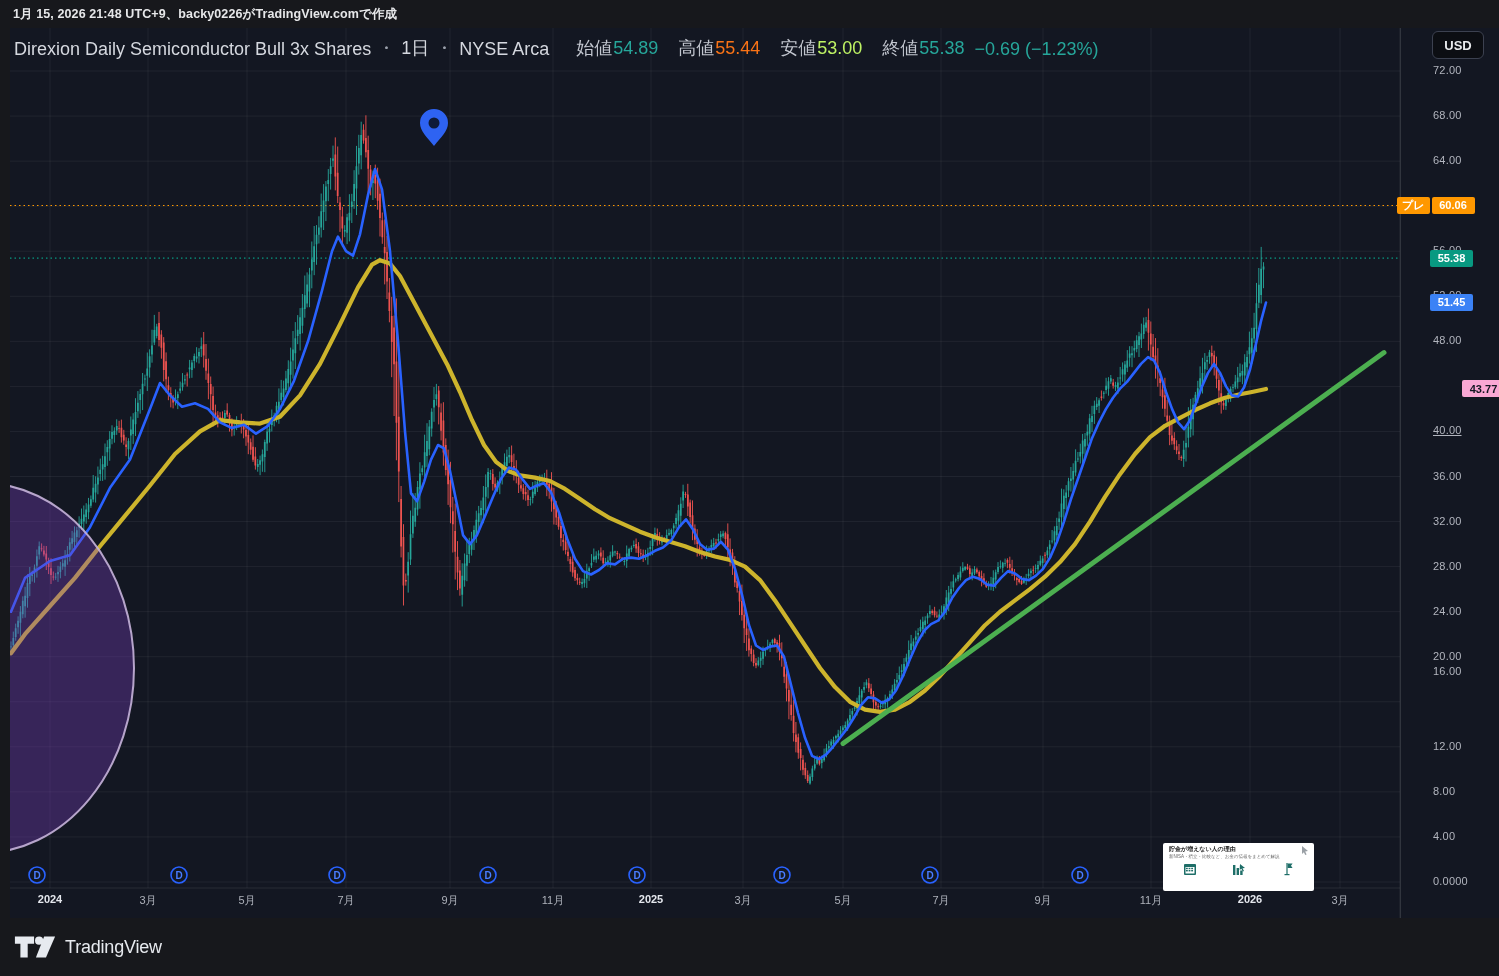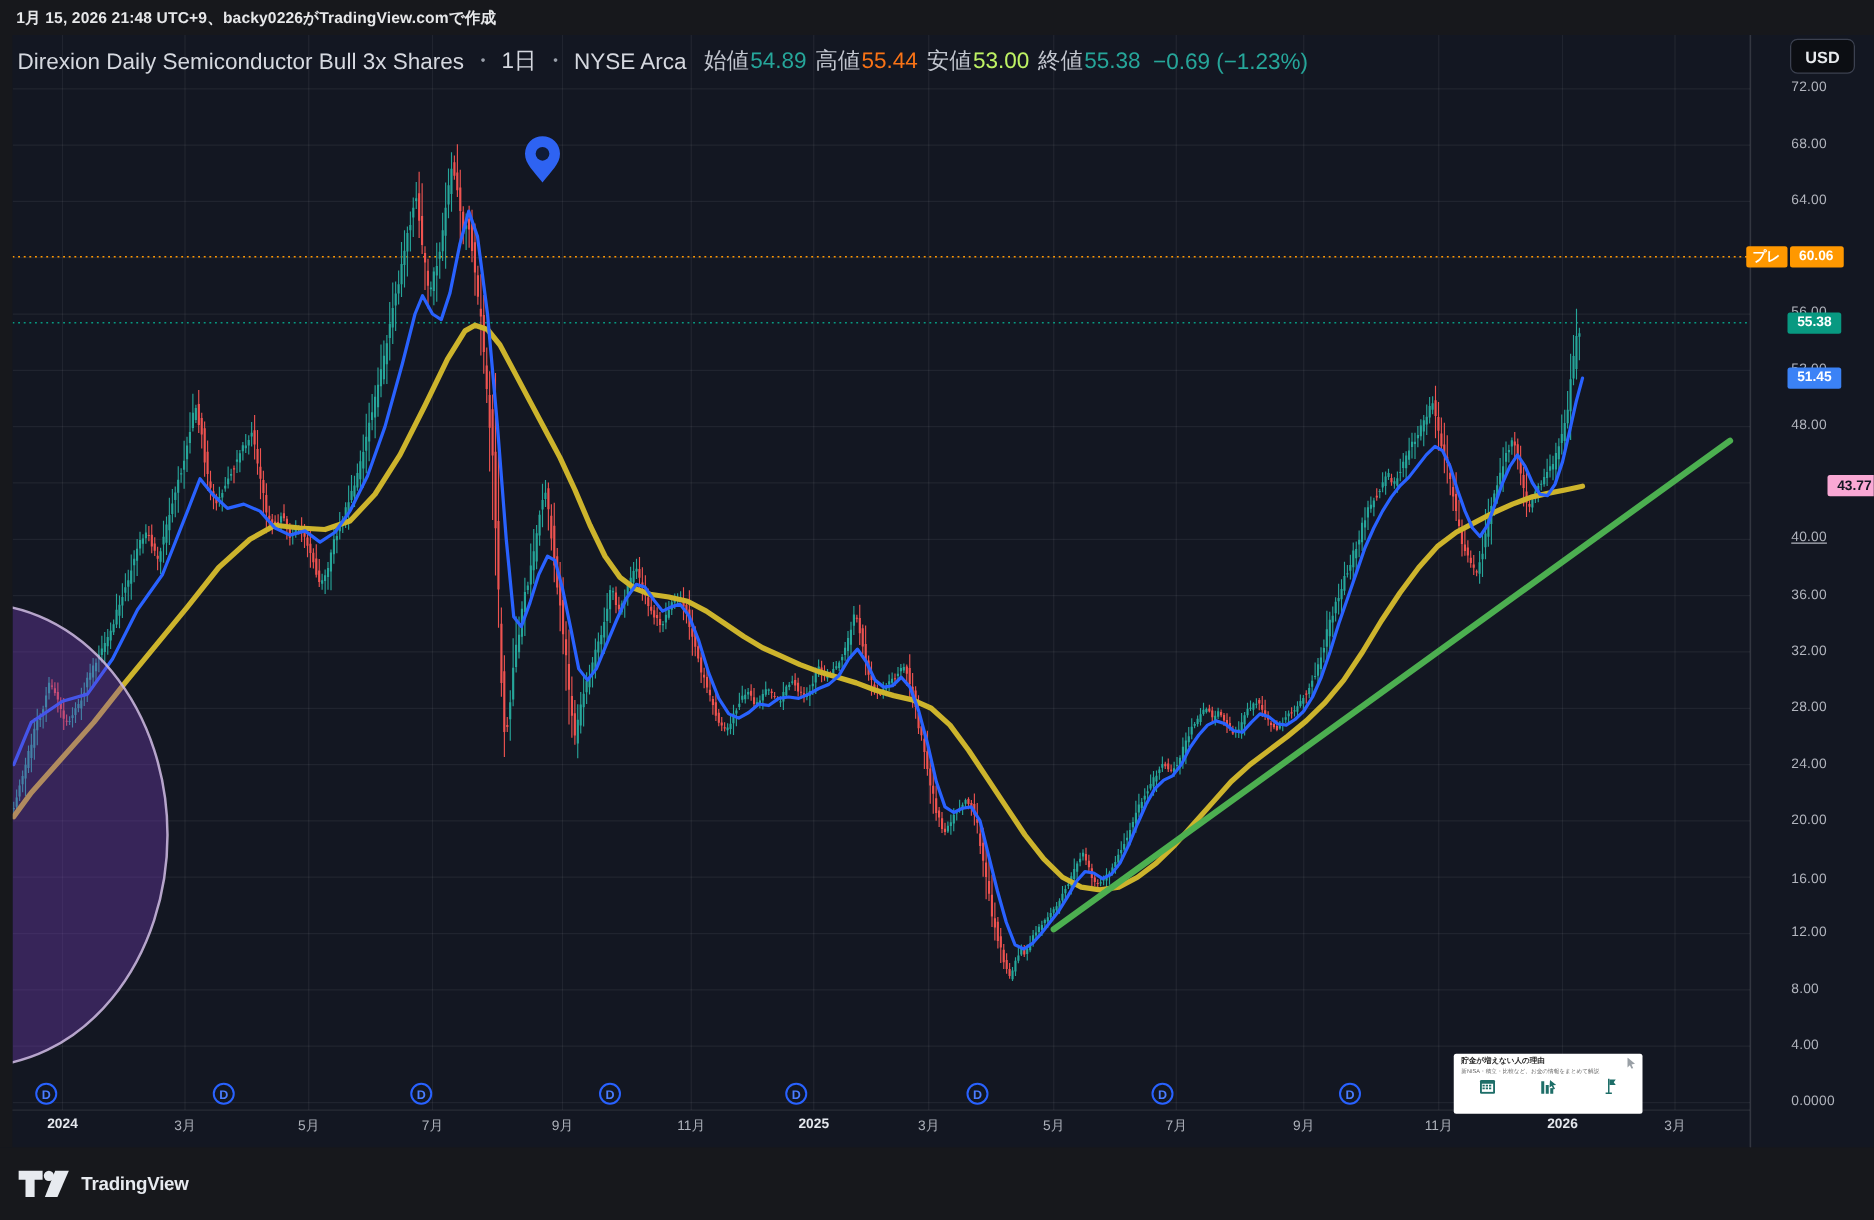--- a/index.html
+++ b/index.html
@@ -8,42 +8,42 @@
   
   #top-bar{position:absolute;left:0;top:0;width:1499px;height:28px;background:#17181c;display:flex;align-items:center;}
   #top-bar span{margin-left:13px;font-size:12.5px;font-weight:bold;color:#e6e7e9;letter-spacing:.1px;text-align:center;}
   
   #chart-region{position:absolute;left:0;top:28px;width:1499px;height:890px;background:#131722;}
   #left-strip{position:absolute;left:0;top:0;width:10px;height:890px;background:#17181c;}
   #chart-svg{position:absolute;left:0;top:0;}
   
   #symbol-header{position:absolute;left:14px;top:8px;display:flex;align-items:flex-end;gap:7px;font-size:18px;color:#d5d8df;white-space:nowrap;z-index:5;}
   #symbol-header .dot{color:#9aa0ab;margin:0 -1px;}
-  #symbol-header .ohlc-label{color:#c2c6cf;margin-left:7px;}
+  #symbol-header .ohlc-label{color:#c2c6cf;margin-left:20px;}
   #symbol-header .ohlc-value{margin-left:1px;}
   #symbol-header .chg{margin-left:3px;}
   
   #price-axis{position:absolute;left:1400px;top:0;width:99px;height:890px;border-left:1px solid rgba(255,255,255,.09);z-index:4;}
   .pa-label{position:absolute;left:32px;font-size:11px;color:#b2b5be;letter-spacing:.2px;}
   .pa-badge{position:absolute;display:flex;gap:2px;z-index:6;}
   .pa-chip{height:17px;display:flex;align-items:center;justify-content:center;border-radius:2px;font-size:11px;font-weight:bold;padding:0 5px;}
   #usd-button{position:absolute;left:1432px;top:3px;width:50px;height:26px;background:#0c0e13;border:1px solid #3c4150;border-radius:6px;color:#e8eaed;font-size:13px;font-weight:bold;display:flex;align-items:center;justify-content:center;z-index:7;}
   
   .ta-label{position:absolute;top:865px;transform:translateX(-50%);font-size:11px;color:#aeb2bb;z-index:4;}
   .ta-label.bold{color:#e4e7ed;font-weight:bold;}
   
   #ad-popup{position:absolute;left:1163px;top:815px;width:151px;height:48px;background:#ffffff;border-radius:2px;z-index:8;overflow:hidden;}
   #ad-popup .ttl{margin:3px 6px 0 6px;font-size:6px;font-weight:bold;color:#222;line-height:7px;white-space:nowrap;}
   #ad-popup .sub{margin:1px 6px 0 6px;font-size:4.5px;color:#666;line-height:5px;white-space:nowrap;}
   #ad-popup .icons{display:flex;justify-content:space-between;padding:3px 20px 0 20px;}
   #ad-popup .cursor{position:absolute;right:5px;top:3px;}
   
   #footer{position:absolute;left:0;top:918px;width:1499px;height:58px;background:#17181c;display:flex;align-items:center;}
   #footer-logo{margin-left:14px;display:flex;align-items:center;gap:9px;}
-  #footer-brand{font-size:15px;font-weight:bold;color:#e7eaef;letter-spacing:-.2px;}
+  #footer-brand{font-size:18px;font-weight:normal;color:#e7eaef;letter-spacing:-.2px;}
 </style>
 </head>
 <body>
 
 <div id="app">
 
   <div id="top-bar">
     <span>1月 15, 2026 21:48 UTC+9、backy0226がTradingView.comで作成</span>
   </div>
 
@@ -153,21 +153,21 @@
         <div class="pa-label" style="top: 126.111px;">64.00</div>
         <div class="pa-label" style="top: 216.222px;">56.00</div>
         <div class="pa-label" style="top: 261.278px;">52.00</div>
         <div class="pa-label" style="top: 306.333px;">48.00</div>
         <div class="pa-label" style="top: 396.444px; text-decoration: underline;">40.00</div>
         <div class="pa-label" style="top: 441.5px;">36.00</div>
         <div class="pa-label" style="top: 486.556px;">32.00</div>
         <div class="pa-label" style="top: 531.611px;">28.00</div>
         <div class="pa-label" style="top: 576.667px;">24.00</div>
         <div class="pa-label" style="top: 621.722px;">20.00</div>
-        <div class="pa-label" style="top: 669px; text-align: right;">16.00</div>
+        <div class="pa-label" style="top: 637px; text-align: right;">16.00</div>
         <div class="pa-label" style="top: 711.833px;">12.00</div>
         <div class="pa-label" style="top: 756.889px;">8.00</div>
         <div class="pa-label" style="top: 801.944px;">4.00</div>
         <div class="pa-label" style="top: 847px;">0.0000</div>
         <div class="pa-badge" style="top: 168.991px; left: -4px; align-items: center;">
           <div class="pa-chip" style="background: rgb(255, 152, 0); color: rgb(255, 255, 255);">プレ</div>
           <div class="pa-chip" style="background: rgb(255, 152, 0); color: rgb(255, 255, 255); min-width: 33px;">60.06</div>
         </div>
         <div class="pa-badge" style="top: 221.706px; left: 29px;">
           <div class="pa-chip" style="background: rgb(8, 153, 129); color: rgb(255, 255, 255); min-width: 33px;">55.38</div>

